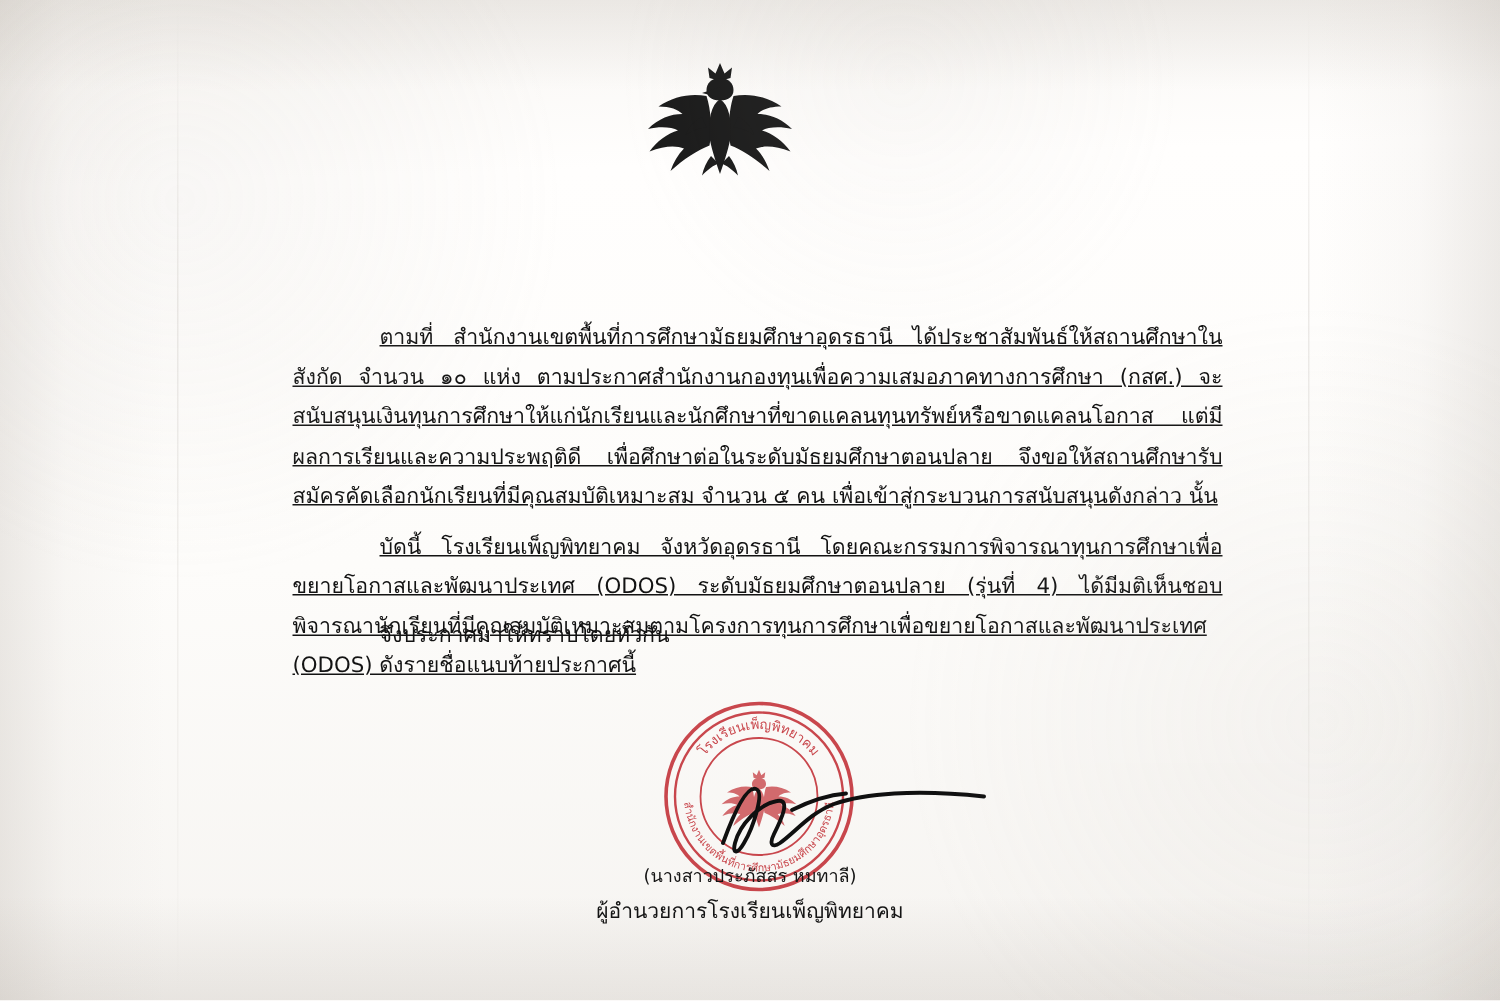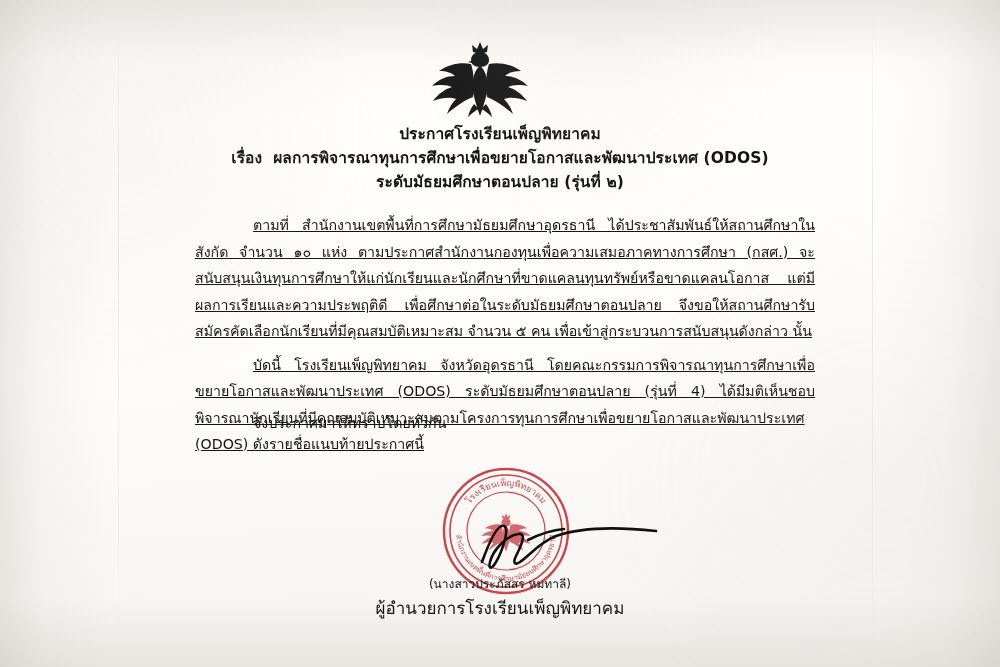--- a/index.html
+++ b/index.html
@@ -155,21 +155,21 @@
     top: 572px;
     width: 1000px;
     text-align: center;
     color: #141414;
   }
   .signer-name {
     font-size: 12px;
     line-height: 24px;
   }
   .signer-title {
-    font-size: 17px;
+    font-size: 14px;
     line-height: 24px;
   }
 
   .noise {
     position: absolute;
     inset: 0;
     pointer-events: none;
     opacity: 0.5;
     background:
       radial-gradient(circle at 12% 20%, rgba(200,195,188,0.25) 0%, rgba(255,255,255,0) 25%),
@@ -209,27 +209,20 @@
 
           <path d="M43 38 C38 40 34 45 32 50 C37 47 42 45 46 45 Z"></path>
           <path d="M67 38 C72 40 76 45 78 50 C73 47 68 45 64 45 Z"></path>
 
           <path d="M49 64 C46 68 44 72 43 77 C47 73 51 70 54 69 Z"></path>
           <path d="M61 64 C64 68 66 72 67 77 C63 73 59 70 56 69 Z"></path>
         </g>
       </svg>
     </div>
 
-    <div class="header-block">
-      <div class="header-line l1">ประกาศโรงเรียนเพ็ญพิทยาคม</div>
-      <div class="header-line l2">
-        <span class="lead">เรื่อง</span>&nbsp;&nbsp;<span>ผลการพิจารณาทุนการศึกษาเพื่อขยายโอกาสและพัฒนาประเทศ (ODOS)</span>
-      </div>
-      <div class="header-line l3">ระดับมัธยมศึกษาตอนปลาย (รุ่นที่ ๒)</div>
-    </div>
 
     <div class="body-block">
       <p class="para p1">ตามที่ สำนักงานเขตพื้นที่การศึกษามัธยมศึกษาอุดรธานี ได้ประชาสัมพันธ์ให้สถานศึกษาในสังกัด จำนวน ๑๐ แห่ง ตามประกาศสำนักงานกองทุนเพื่อความเสมอภาคทางการศึกษา (กสศ.) จะสนับสนุนเงินทุนการศึกษาให้แก่นักเรียนและนักศึกษาที่ขาดแคลนทุนทรัพย์หรือขาดแคลนโอกาส แต่มีผลการเรียนและความประพฤติดี เพื่อศึกษาต่อในระดับมัธยมศึกษาตอนปลาย จึงขอให้สถานศึกษารับสมัครคัดเลือกนักเรียนที่มีคุณสมบัติเหมาะสม จำนวน ๕ คน เพื่อเข้าสู่กระบวนการสนับสนุนดังกล่าว นั้น</p>
       <p class="para p2">บัดนี้ โรงเรียนเพ็ญพิทยาคม จังหวัดอุดรธานี โดยคณะกรรมการพิจารณาทุนการศึกษาเพื่อขยายโอกาสและพัฒนาประเทศ (ODOS) ระดับมัธยมศึกษาตอนปลาย (รุ่นที่ 4) ได้มีมติเห็นชอบพิจารณานักเรียนที่มีคุณสมบัติเหมาะสมตามโครงการทุนการศึกษาเพื่อขยายโอกาสและพัฒนาประเทศ (ODOS) ดังรายชื่อแนบท้ายประกาศนี้</p>
     </div>
 
     <div class="notice-line">จึงประกาศมาให้ทราบโดยทั่วกัน</div>
 
     <div class="seal">
       <svg viewBox="0 0 132 132" width="132" height="132" xmlns="http://www.w3.org/2000/svg">

